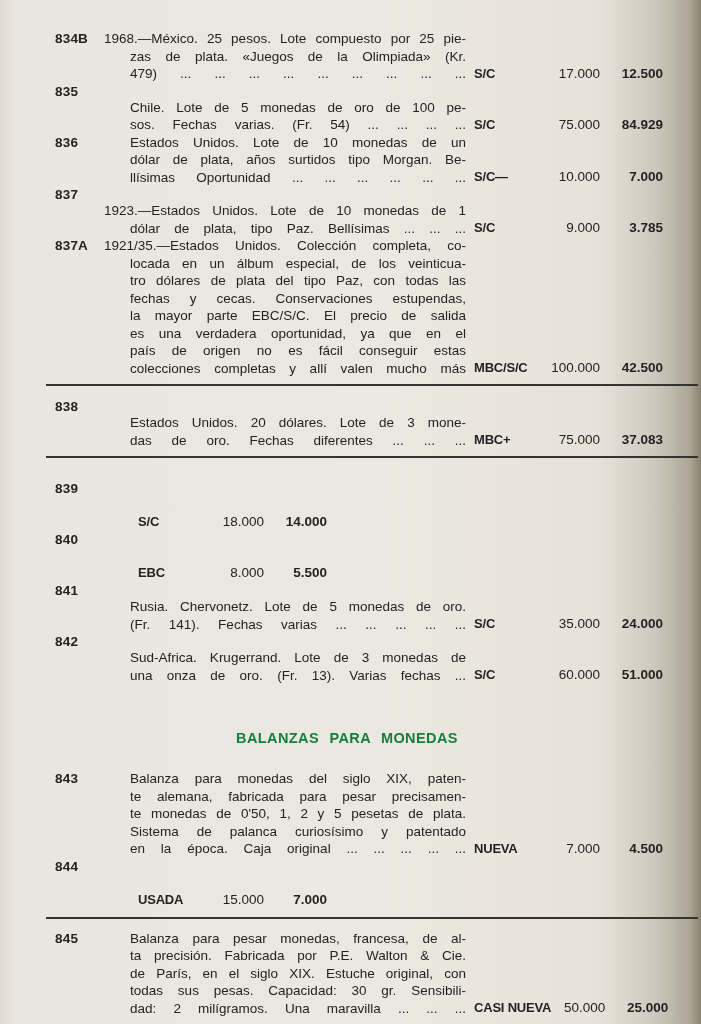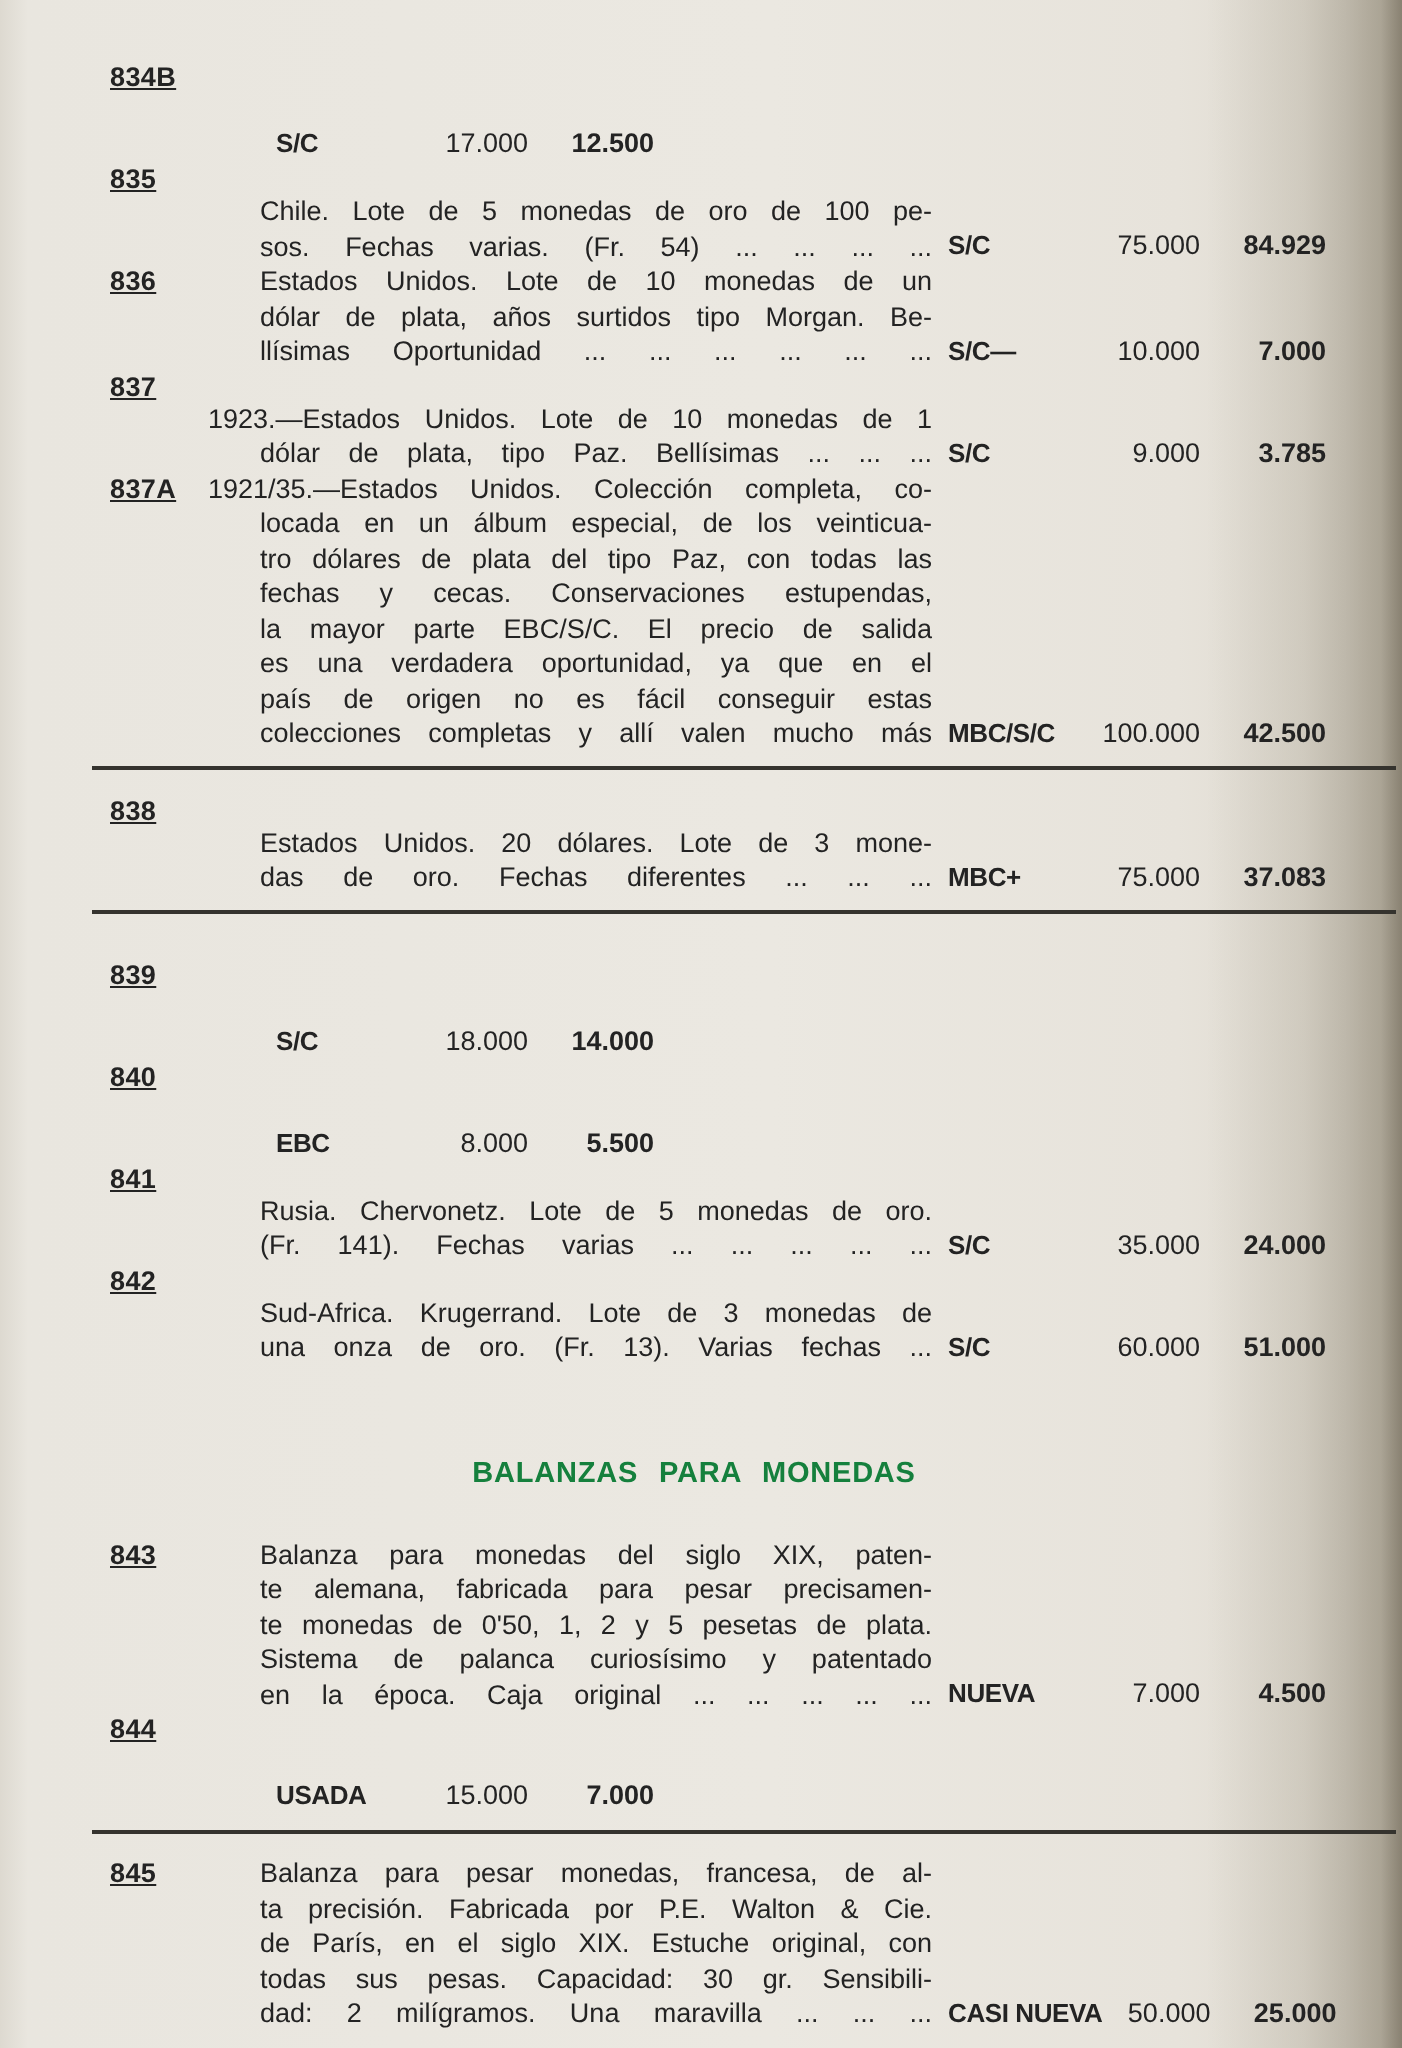--- a/index.html
+++ b/index.html
@@ -9,21 +9,21 @@
     background:
       linear-gradient(90deg, rgba(150,143,126,0) 0%, rgba(150,143,126,0) 86%,
         rgba(150,143,126,.22) 93%, rgba(128,120,103,.48) 98.5%, rgba(108,100,84,.7) 100%),
       linear-gradient(90deg, #ddd9d0 0%, #e9e6df 2%, #ebe8e1 55%, #e7e3db 84%, #ddd8cd 96%, #ccc6b7 100%);
   }
   .content { position:absolute; left:55px; top:30px; width:612px; }
 
   .row { display:flex; align-items:flex-end; }
   .lot {
     flex:0 0 75px; align-self:flex-start;
-    font-weight:bold; font-size:13.5px; line-height:17.5px; letter-spacing:.2px;text-decoration:underline;
+    font-weight:bold; font-size:13.5px; line-height:17.5px; letter-spacing:.2px;
   }
   .desc {
     flex:0 0 336px; font-size:13.5px; line-height:17.5px;
     white-space:pre-line; text-align:justify; text-align-last:justify; text-justify:inter-word;
   }
   .desc.outdent { text-indent:-26px; }
   .grade {
     flex:0 0 72px; margin-left:8px; font-weight:bold; font-size:13px;
     letter-spacing:-.2px; white-space:nowrap; position:relative; top:-2px;margin-top:36px;
   }
@@ -52,20 +52,23 @@
     font-size:29px; font-weight:bold; letter-spacing:-.5px;
   }
 </style>
 </head>
 <body>
 
 <div class="content">
 
   <div class="row">
     <div class="lot">834B</div>
+    <div class="desc outdent">1968.—México. 25 pesos. Lote compuesto por 25 pie-
+zas de plata. «Juegos de la Olimpiada» (Kr.
+479) ... ... ... ... ... ... ... ... ...</div>
     <div class="grade">S/C</div>
     <div class="est">17.000</div>
     <div class="price">12.500</div>
   </div>
 
   <div class="row">
     <div class="lot">835</div>
     <div class="desc">Chile. Lote de 5 monedas de oro de 100 pe-
 sos. Fechas varias. (Fr. 54) ... ... ... ...</div>
     <div class="grade">S/C</div>

